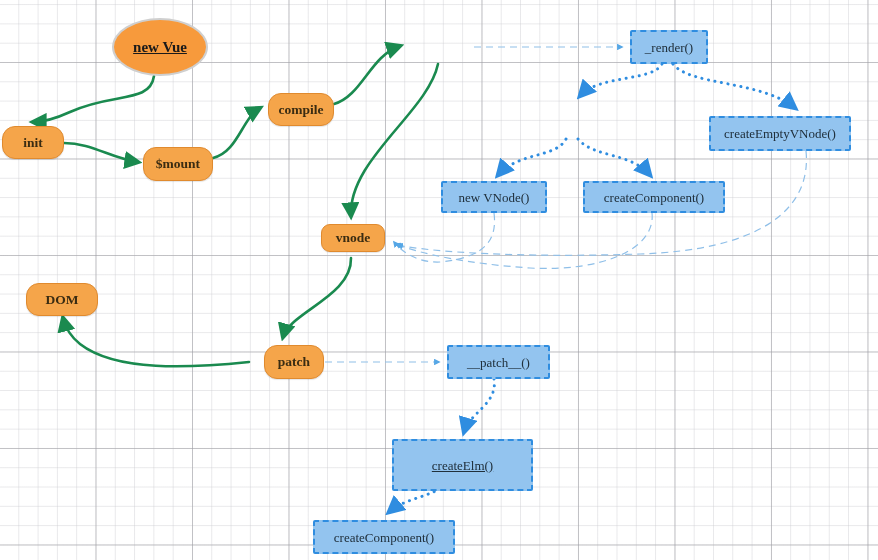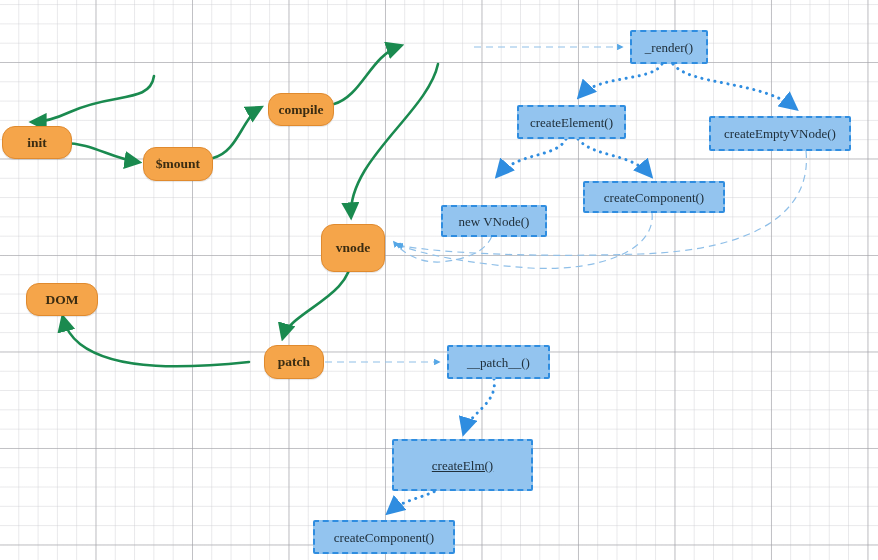--- a/index.html
+++ b/index.html
@@ -124,59 +124,59 @@
       <path d="M 313 362 L 439 362"></path>
     </g>
 
     <g fill="none" stroke="#8fbfe8" stroke-width="1.2" stroke-dasharray="7 5">
       <path d="M 494 213 C 498 244 480 258 440 262 C 418 263 402 252 394 242" marker-end="url(#arrow-blue-sm)"></path>
       <path d="M 652 213 C 656 250 600 272 530 268 C 470 264 420 254 396 244" marker-end="url(#arrow-blue-sm)"></path>
       <path d="M 806 151 C 812 212 756 250 640 254 C 520 258 430 252 398 245" marker-end="url(#arrow-blue-sm)"></path>
     </g>
   </svg>
 
+  <div class="node n-ellipse" style="left:112px; top:18px; width:96px; height:58px;">
+    <span class="label">new Vue</span>
+  </div>
 
-  <div class="node n-orange" style="left:2px; top:126px; width:70px; height:33px;">
+  <div class="node n-orange" style="left:2px; top:126px; width:62px; height:33px;">
     <span class="label">init</span>
   </div>
 
   <div class="node n-orange" style="left:143px; top:147px; width:70px; height:34px;justify-content:center;">
     <span class="label">$mount</span>
   </div>
 
   <div class="node n-orange" style="left:268px; top:93px; width:66px; height:33px;">
     <span class="label">compile</span>
   </div>
 
 
-  <div class="node n-orange" style="left:321px; top:224px; width:64px; height:48px;">
+  <div class="node n-orange" style="left:321px; top:224px; width:64px; height:28px;border-radius:9px;">
     <span class="label">vnode</span>
   </div>
 
   <div class="node n-orange" style="left:264px; top:345px; width:60px; height:34px;">
     <span class="label">patch</span>
   </div>
 
   <div class="node n-blue" style="left:630px; top:30px; width:78px; height:34px;">
     <span class="label">_render()</span>
   </div>
 
   <div class="node n-orange" style="left:26px; top:283px; width:72px; height:33px;">
     <span class="label">DOM</span>
   </div>
 
-  <div class="node n-blue" style="left:517px; top:105px; width:109px; height:34px;">
-    <span class="label">createElement()</span>
-  </div>
 
   <div class="node n-blue" style="left:709px; top:116px; width:142px; height:35px;">
     <span class="label">createEmptyVNode()</span>
   </div>
 
-  <div class="node n-blue" style="left:441px; top:181px; width:106px; height:32px;margin-top:24px;">
+  <div class="node n-blue" style="left:441px; top:181px; width:106px; height:32px;">
     <span class="label">new VNode()</span>
   </div>
 
   <div class="node n-blue" style="left:583px; top:181px; width:142px; height:32px;">
     <span class="label">createComponent()</span>
   </div>
 
   <div class="node n-blue" style="left:447px; top:345px; width:103px; height:34px;">
     <span class="label">__patch__()</span>
   </div>

